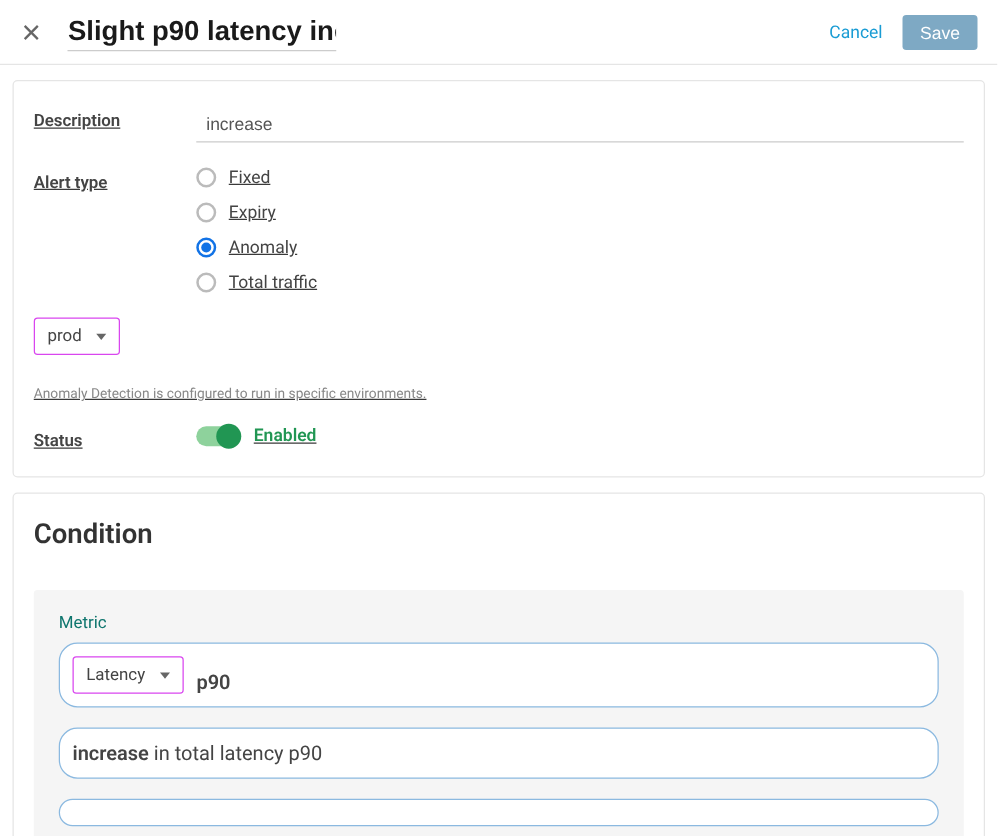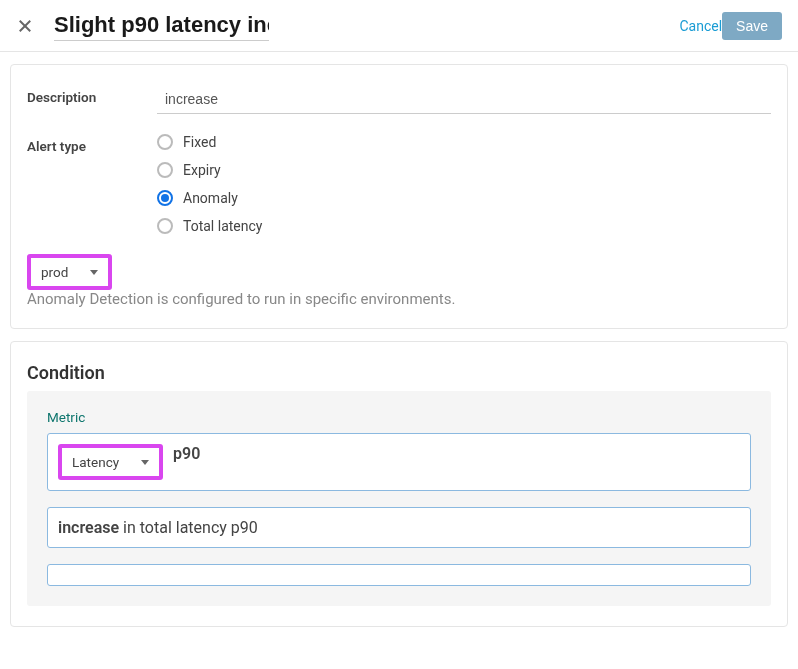--- a/index.html
+++ b/index.html
@@ -40,21 +40,21 @@
       overflow: hidden;
       text-overflow: clip;
       white-space: nowrap;
     }
     .header-spacer {
       flex: 1;
     }
     .cancel-link {
       color: #1a9cd4;
       cursor: pointer;
-      margin-right: 0;
+      margin-right: 16px;
       font-size: 14px;
     }
     .save-button {
       background: #7ea9c4;
       color: #fff;
       border: none;
       padding: 6px 14px;
       border-radius: 3px;
       cursor: pointer;
       font-size: 14px;
@@ -62,20 +62,21 @@
     .panel {
       margin: 12px 10px;
       border: 1px solid #e5e5e5;
       border-radius: 4px;
       padding: 20px 16px;
     }
     .form-row {
       display: flex;
       align-items: flex-start;
       margin-bottom: 20px;
+      text-decoration: underline;
     }
     .form-row:last-child {
       margin-bottom: 0;
     }
     .form-label {
       width: 130px;
       flex-shrink: 0;
       font-weight: 600;
       font-size: 13.5px;
       color: #444;
@@ -126,40 +127,40 @@
     .radio-item.selected .radio-inner {
       background: #1273e6;
     }
     .radio-label {
       color: #444;
       font-size: 14px;
     }
     .dropdown {
       display: inline-flex;
       align-items: center;
-      border: 4px solid #d946ef;
+      border: 1px solid #d946ef;
       border-radius: 3px;
       padding: 6px 10px;
       cursor: pointer;
       background: #fff;
       font-size: 13.5px;
       color: #444;
-      gap: 22px;
+      gap: 12px;
     }
     .caret-down {
       width: 0;
       height: 0;
       border-left: 4px solid transparent;
       border-right: 4px solid transparent;
       border-top: 5px solid #666;
     }
     .help-text {
-      font-size: 15px;
+      font-size: 11px;
       color: #888;
-      margin-top: 0;
+      margin-top: 24px;
     }
     .toggle-row {
       display: flex;
       align-items: center;
       gap: 12px;
     }
     .toggle {
       width: 34px;
       height: 16px;
       background: #8ed29c;
@@ -175,42 +176,42 @@
       height: 20px;
       background: #219653;
       border-radius: 50%;
     }
     .status-text {
       color: #219653;
       font-weight: 600;
       font-size: 14px;
     }
     .section-title {
-      font-size: 18px;
+      font-size: 22px;
       font-weight: 600;
       color: #333;
-      margin-bottom: 8px;
+      margin-bottom: 32px;
     }
     .sub-panel {
       background: #f5f5f5;
       border-radius: 3px;
       padding: 18px 20px 20px 20px;
     }
     .sub-label {
       font-size: 13.5px;
       color: #0f766e;
       margin-bottom: 8px;
     }
     .bordered-box {
       border: 1px solid #8bb9e0;
-      border-radius: 3px;
+      border-radius: 15px;
       background: #fff;
       padding: 10px 10px;
       display: flex;
-      align-items: flex-start;
+      align-items: flex-end;
       gap: 10px;
       margin-bottom: 16px;
     }
     .bordered-box:last-child {
       margin-bottom: 0;
     }
     .bold {
       font-weight: 600;
     }
     .inline-text {
@@ -261,36 +262,47 @@
         <div class="radio-item selected">
           <span class="radio-outer">
               <span class="radio-inner"></span>
             </span>
           <span class="radio-label">Anomaly</span>
         </div>
         <div class="radio-item">
           <span class="radio-outer">
               <span class="radio-inner"></span>
             </span>
-          <span class="radio-label">Total latency</span>
+          <span class="radio-label">Total traffic</span>
         </div>
       </div>
     </div>
   </div>
 
   <div class="form-row">
     <div class="form-control">
       <div class="dropdown">
         <span>prod</span>
         <span class="caret-down"></span>
       </div>
       <div class="help-text">Anomaly Detection is configured to run in specific environments.</div>
     </div>
   </div>
 
+  <div class="form-row">
+    <div class="form-label">Status</div>
+    <div class="form-control">
+      <div class="toggle-row">
+        <div class="toggle">
+          <div class="toggle-knob"></div>
+        </div>
+        <span class="status-text">Enabled</span>
+      </div>
+    </div>
+  </div>
 </div>
 
 <div class="panel">
   <div class="section-title">Condition</div>
   <div class="sub-panel">
 
     <div class="sub-label">Metric</div>
     <div class="bordered-box">
       <div class="dropdown">
         <span>Latency</span>

